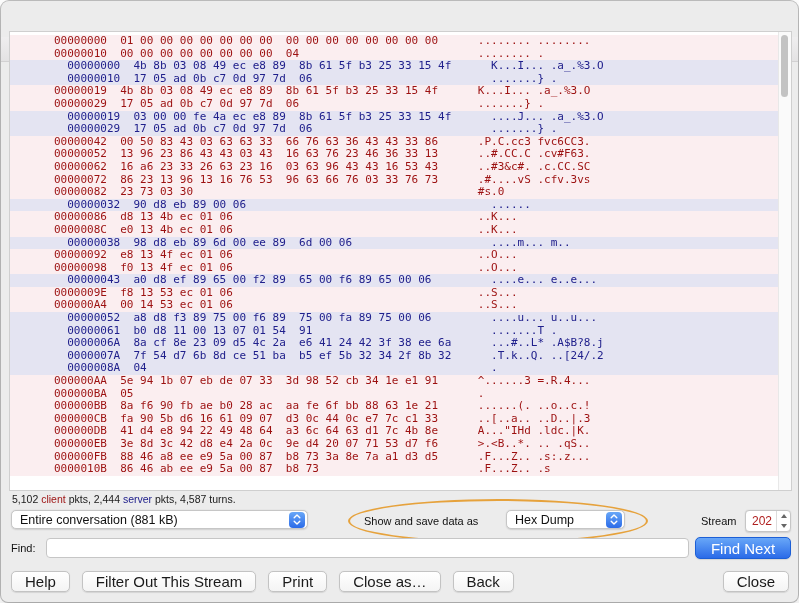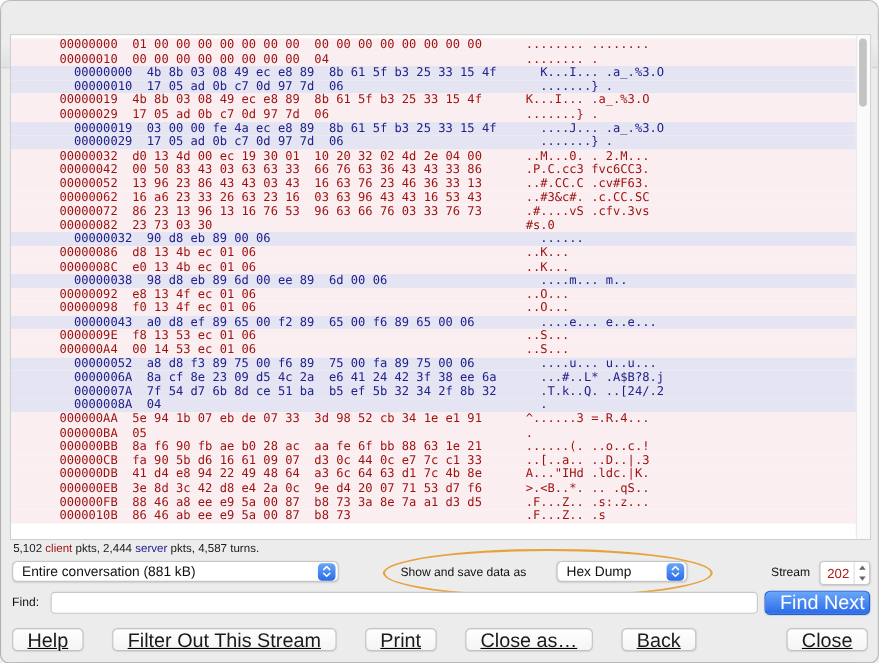--- a/index.html
+++ b/index.html
@@ -92,31 +92,31 @@
   }
   
   .find-label { left:10px; top:536px; }
   .find-input {
     position:absolute; left:45px; top:537px; width:629px; height:18px;
     border:1px solid #c6c6c6; border-radius:4px; padding:0 6px;
     font-size:12px; font-family:"Liberation Sans", sans-serif; background:#fff; outline:none;
   }
   
   .btn {
-    font-family:"Liberation Sans", sans-serif; font-size:18px; color:#1a1a1a;
+    font-family:"Liberation Sans", sans-serif; font-size:15px; color:#1a1a1a;
     height:21px; border-radius:5px; border:1px solid #c3c3c3;
     background:linear-gradient(#ffffff,#f4f4f4); padding:0 13px;
     box-shadow:0 0.5px 1px rgba(0,0,0,.1); white-space:nowrap;
   }
   .btn.primary {
     background:linear-gradient(var(--accent-blue-light,#5c9ff7),var(--accent-blue,#1f68ea));
     border-color:#1c5fd6; color:#fff;
   }
   .find-next { position:absolute; left:694px; top:536px; width:96px; height:22px; }
-  .button-row { position:absolute; left:10px; right:9px; top:570px; display:flex; gap:26px;text-decoration:underline; }
+  .button-row { position:absolute; left:10px; right:9px; top:570px; display:flex; gap:12px; }
   .btn-close { margin-left:auto; }
 </style>
 </head>
 <body>
 
 <div class="window">
 
   <div class="titlebar">
     <div class="lights">
       <span class="light red"></span>
@@ -129,36 +129,36 @@
   <div class="hex-view">
     <div class="hex-rows">
         <div class="hex-row client">00000000  01 00 00 00 00 00 00 00  00 00 00 00 00 00 00 00      ........ ........</div>
         <div class="hex-row client">00000010  00 00 00 00 00 00 00 00  04                           ........ .</div>
         <div class="hex-row server">  00000000  4b 8b 03 08 49 ec e8 89  8b 61 5f b3 25 33 15 4f      K...I... .a_.%3.O</div>
         <div class="hex-row server">  00000010  17 05 ad 0b c7 0d 97 7d  06                           .......} .</div>
         <div class="hex-row client">00000019  4b 8b 03 08 49 ec e8 89  8b 61 5f b3 25 33 15 4f      K...I... .a_.%3.O</div>
         <div class="hex-row client">00000029  17 05 ad 0b c7 0d 97 7d  06                           .......} .</div>
         <div class="hex-row server">  00000019  03 00 00 fe 4a ec e8 89  8b 61 5f b3 25 33 15 4f      ....J... .a_.%3.O</div>
         <div class="hex-row server">  00000029  17 05 ad 0b c7 0d 97 7d  06                           .......} .</div>
-        <div class="hex-row client">00000032  d0 13 4d 00 ec 19 30 01  10 20 32 02 4d 2e 04 00      ..M...0. . 2.M...</div>
         <div class="hex-row client">00000042  00 50 83 43 03 63 63 33  66 76 63 36 43 43 33 86      .P.C.cc3 fvc6CC3.</div>
         <div class="hex-row client">00000052  13 96 23 86 43 43 03 43  16 63 76 23 46 36 33 13      ..#.CC.C .cv#F63.</div>
         <div class="hex-row client">00000062  16 a6 23 33 26 63 23 16  03 63 96 43 43 16 53 43      ..#3&amp;c#. .c.CC.SC</div>
         <div class="hex-row client">00000072  86 23 13 96 13 16 76 53  96 63 66 76 03 33 76 73      .#....vS .cfv.3vs</div>
         <div class="hex-row client">00000082  23 73 03 30                                           #s.0</div>
         <div class="hex-row server">  00000032  90 d8 eb 89 00 06                                     ......</div>
         <div class="hex-row client">00000086  d8 13 4b ec 01 06                                     ..K...</div>
         <div class="hex-row client">0000008C  e0 13 4b ec 01 06                                     ..K...</div>
         <div class="hex-row server">  00000038  98 d8 eb 89 6d 00 ee 89  6d 00 06                     ....m... m..</div>
         <div class="hex-row client">00000092  e8 13 4f ec 01 06                                     ..O...</div>
         <div class="hex-row client">00000098  f0 13 4f ec 01 06                                     ..O...</div>
         <div class="hex-row server">  00000043  a0 d8 ef 89 65 00 f2 89  65 00 f6 89 65 00 06         ....e... e..e...</div>
         <div class="hex-row client">0000009E  f8 13 53 ec 01 06                                     ..S...</div>
         <div class="hex-row client">000000A4  00 14 53 ec 01 06                                     ..S...</div>
         <div class="hex-row server">  00000052  a8 d8 f3 89 75 00 f6 89  75 00 fa 89 75 00 06         ....u... u..u...</div>
+        <div class="hex-row server">  00000061  b0 d8 11 00 13 07 01 54  91                           .......T .</div>
         <div class="hex-row server">  0000006A  8a cf 8e 23 09 d5 4c 2a  e6 41 24 42 3f 38 ee 6a      ...#..L* .A$B?8.j</div>
         <div class="hex-row server">  0000007A  7f 54 d7 6b 8d ce 51 ba  b5 ef 5b 32 34 2f 8b 32      .T.k..Q. ..[24/.2</div>
         <div class="hex-row server">  0000008A  04                                                    .</div>
         <div class="hex-row client">000000AA  5e 94 1b 07 eb de 07 33  3d 98 52 cb 34 1e e1 91      ^......3 =.R.4...</div>
         <div class="hex-row client">000000BA  05                                                    .</div>
         <div class="hex-row client">000000BB  8a f6 90 fb ae b0 28 ac  aa fe 6f bb 88 63 1e 21      ......(. ..o..c.!</div>
         <div class="hex-row client">000000CB  fa 90 5b d6 16 61 09 07  d3 0c 44 0c e7 7c c1 33      ..[..a.. ..D..|.3</div>
         <div class="hex-row client">000000DB  41 d4 e8 94 22 49 48 64  a3 6c 64 63 d1 7c 4b 8e      A..."IHd .ldc.|K.</div>
         <div class="hex-row client">000000EB  3e 8d 3c 42 d8 e4 2a 0c  9e d4 20 07 71 53 d7 f6      &gt;.&lt;B..*. .. .qS..</div>
         <div class="hex-row client">000000FB  88 46 a8 ee e9 5a 00 87  b8 73 3a 8e 7a a1 d3 d5      .F...Z.. .s:.z...</div>

